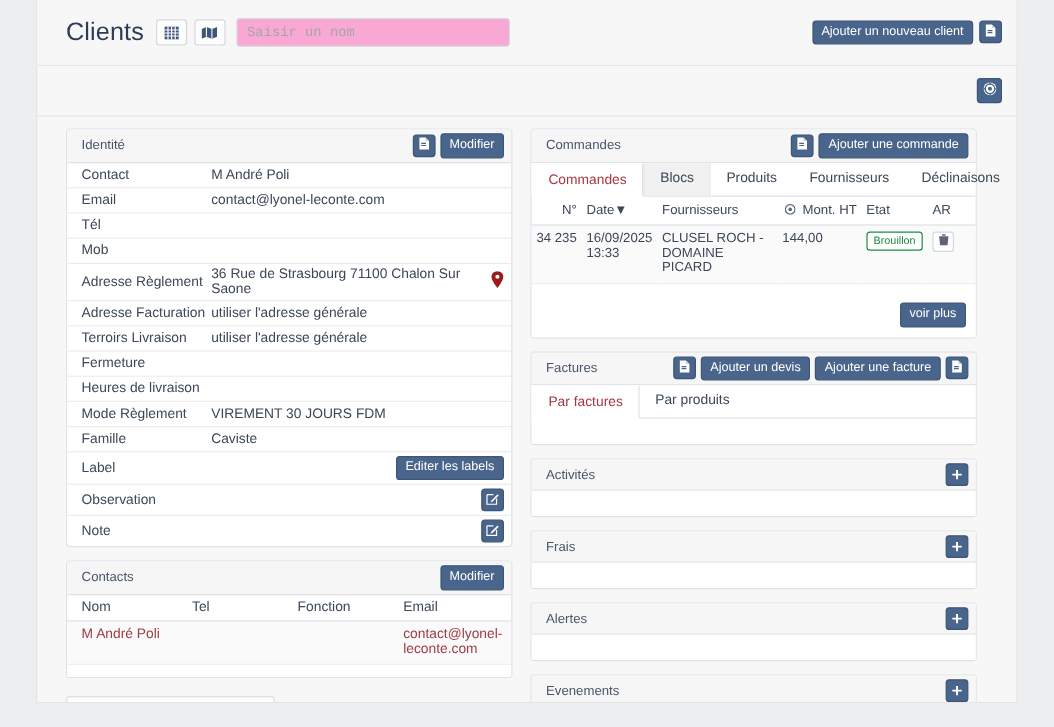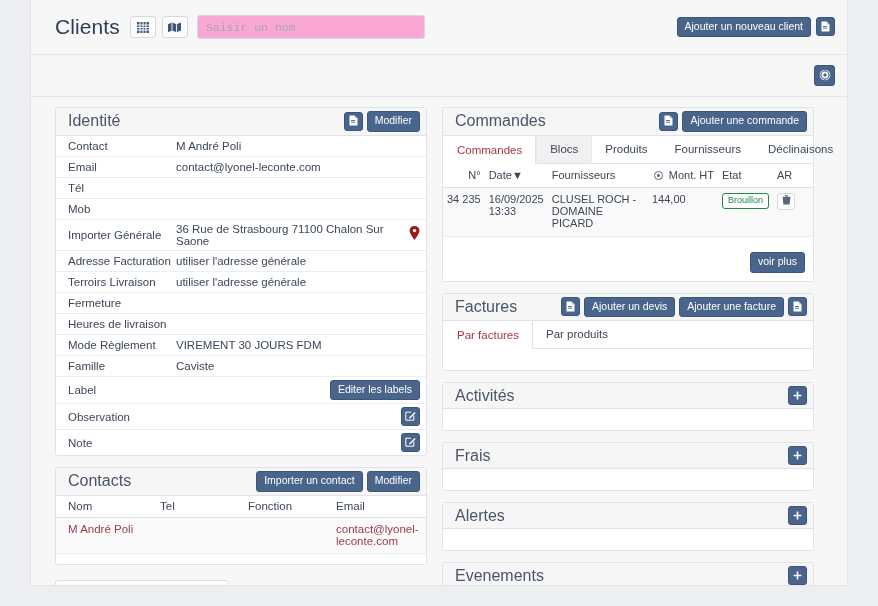--- a/index.html
+++ b/index.html
@@ -106,21 +106,21 @@
   }
   .card-head {
     background: #f6f6f7;
     border-bottom: 1px solid #e0e2e5;
     min-height: 25px;
     display: flex; align-items: center;
     padding: 3px 6px 3px 12px;
     gap: 4px;
   }
   .card-title {
-    font-size: 16px; color: #4a5568;
+    font-size: 11px; color: #4a5568;
   }
   .card-head .spacer { margin-left: auto; }
 
   
   .kv-row {
     display: flex; align-items: center;
     min-height: 21px;
     border-bottom: 1px solid #ededef;
     padding: 3px 6px 3px 12px;
     font-size: 11.5px;
@@ -345,21 +345,21 @@
         </div>
         <div class="kv-row">
           <div class="kv-key">Tél</div>
           <div class="kv-val"></div>
         </div>
         <div class="kv-row">
           <div class="kv-key">Mob</div>
           <div class="kv-val"></div>
         </div>
         <div class="kv-row">
-          <div class="kv-key">Importer Générale</div>
+          <div class="kv-key">Adresse Règlement</div>
           <div class="kv-val">36 Rue de Strasbourg 71100 Chalon Sur Saone</div>
           <div class="right">
             <span class="pin">
               <svg width="11" height="14" viewBox="0 0 11 14">
                 <path d="M5.5 0 C2.5 0 0.6 2 0.6 4.6 C0.6 8 5.5 14 5.5 14 C5.5 14 10.4 8 10.4 4.6 C10.4 2 8.5 0 5.5 0 Z" fill="#9b1b1b"></path>
                 <circle cx="5.5" cy="4.6" r="1.7" fill="#ffffff"></circle>
               </svg>
             </span>
           </div>
         </div>
@@ -418,21 +418,20 @@
               </span>
             </div>
           </div>
         </div>
       </div>
 
       <div class="card">
         <div class="card-head">
           <div class="card-title">Contacts</div>
           <div class="spacer"></div>
-          <button class="btn-dark">Importer un contact</button>
           <button class="btn-dark">Modifier</button>
         </div>
         <table class="tbl">
           <thead>
             <tr>
               <th class="col-nom">Nom</th>
               <th class="col-tel">Tel</th>
               <th class="col-fonc">Fonction</th>
               <th>Email</th>
             </tr>

